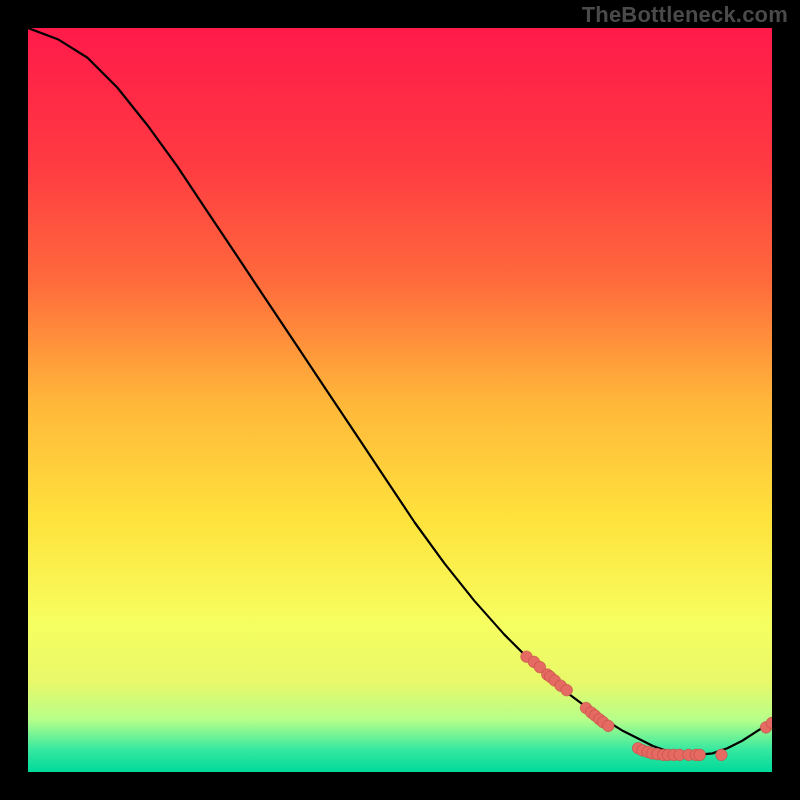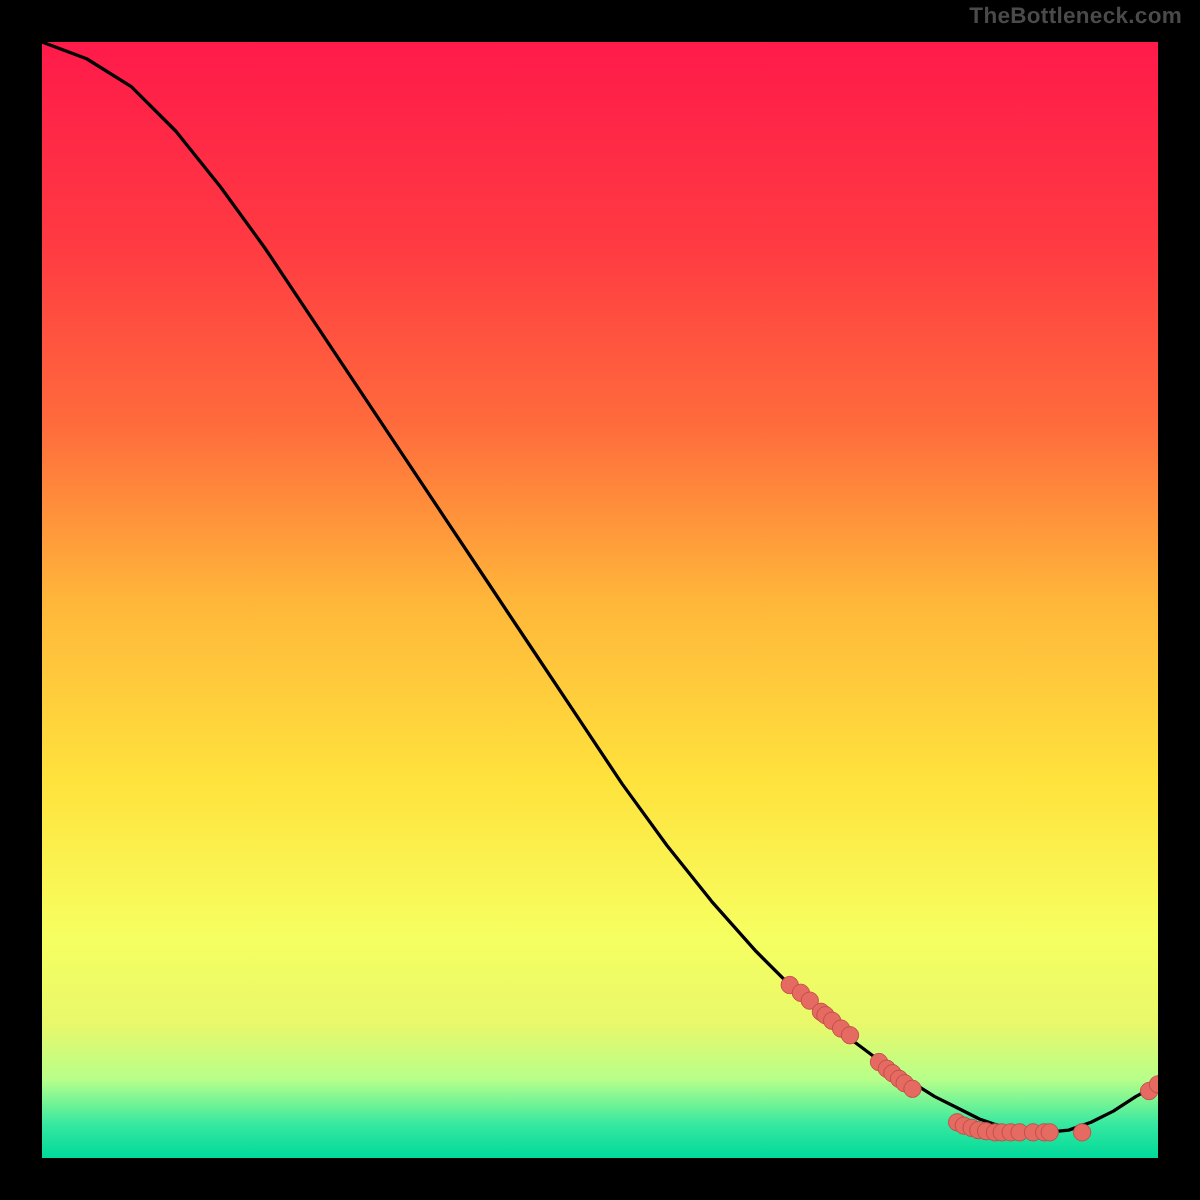--- a/index.html
+++ b/index.html
@@ -14,21 +14,21 @@
   .container {
     position: relative;
     width: 800px;
     height: 800px;
   }
   .watermark {
     position: absolute;
     top: 2px;
     right: 12px;
     color: #4a4a4a;
-    font-size: 15px;
+    font-size: 22px;
     font-weight: 600;
     letter-spacing: 0.2px;
     z-index: 10;
   }
   .plot {
     position: absolute;
     left: 28px;
     top: 28px;
     width: 744px;
     height: 744px;

